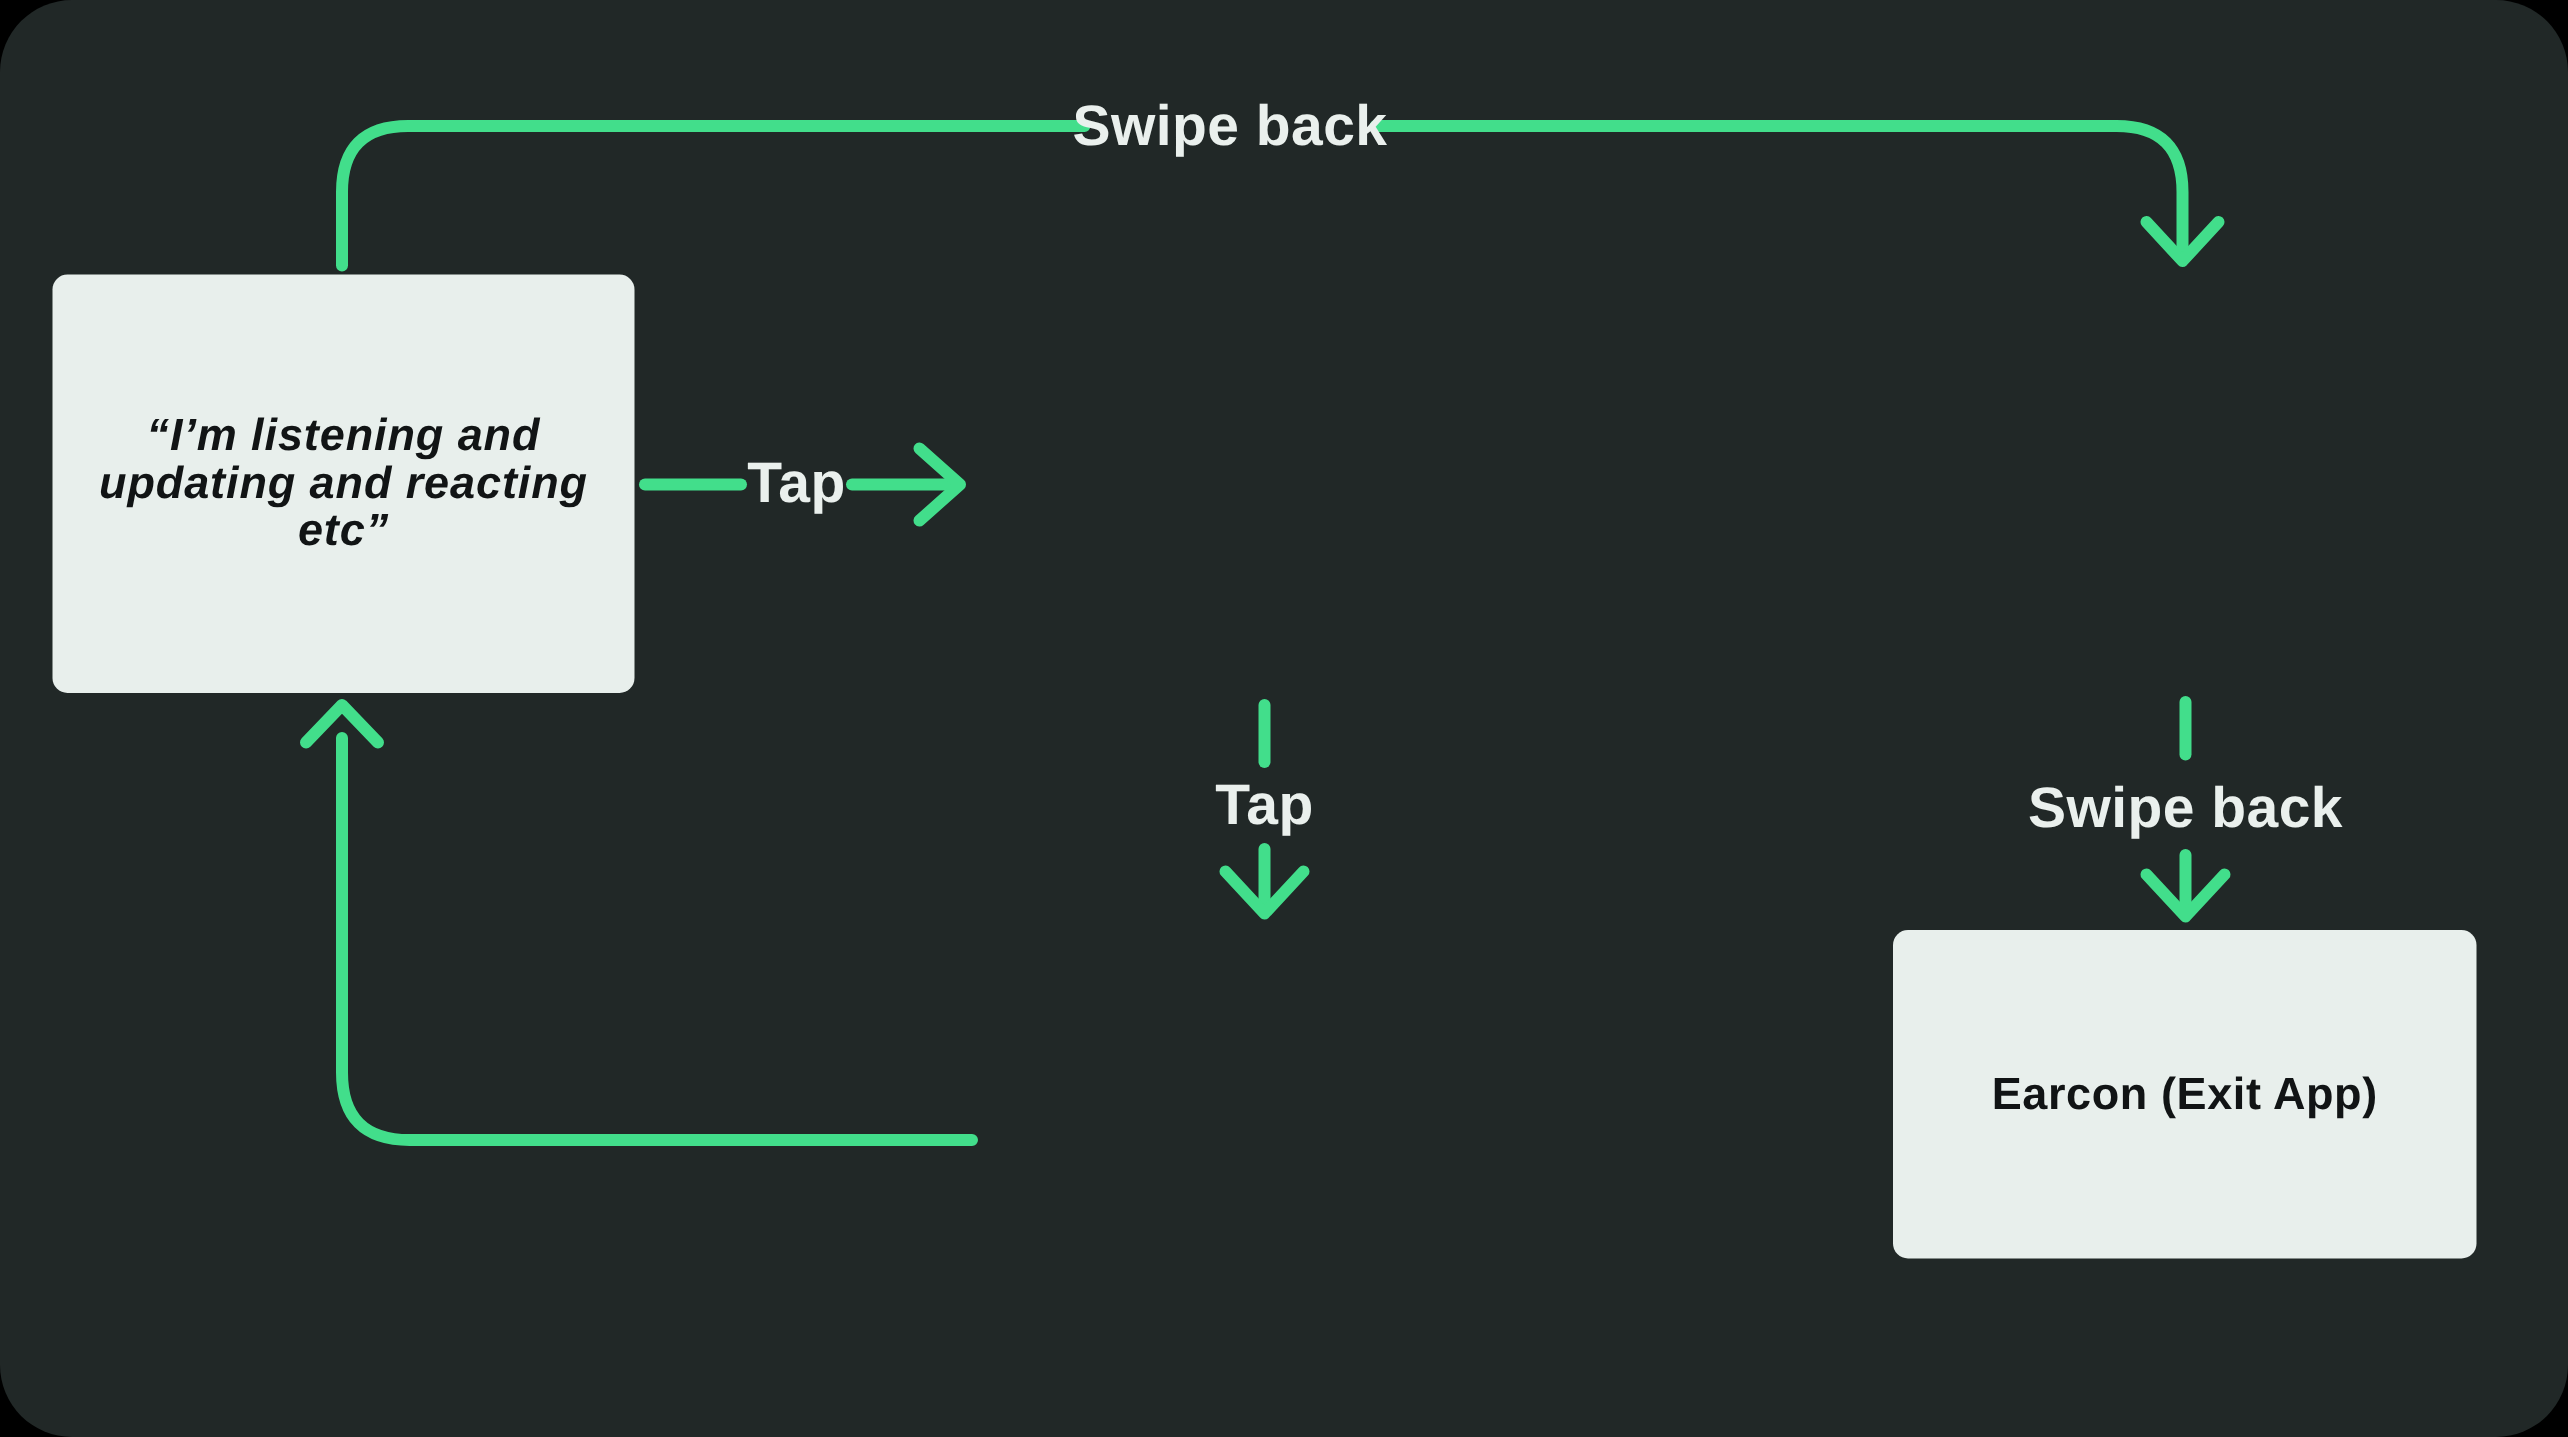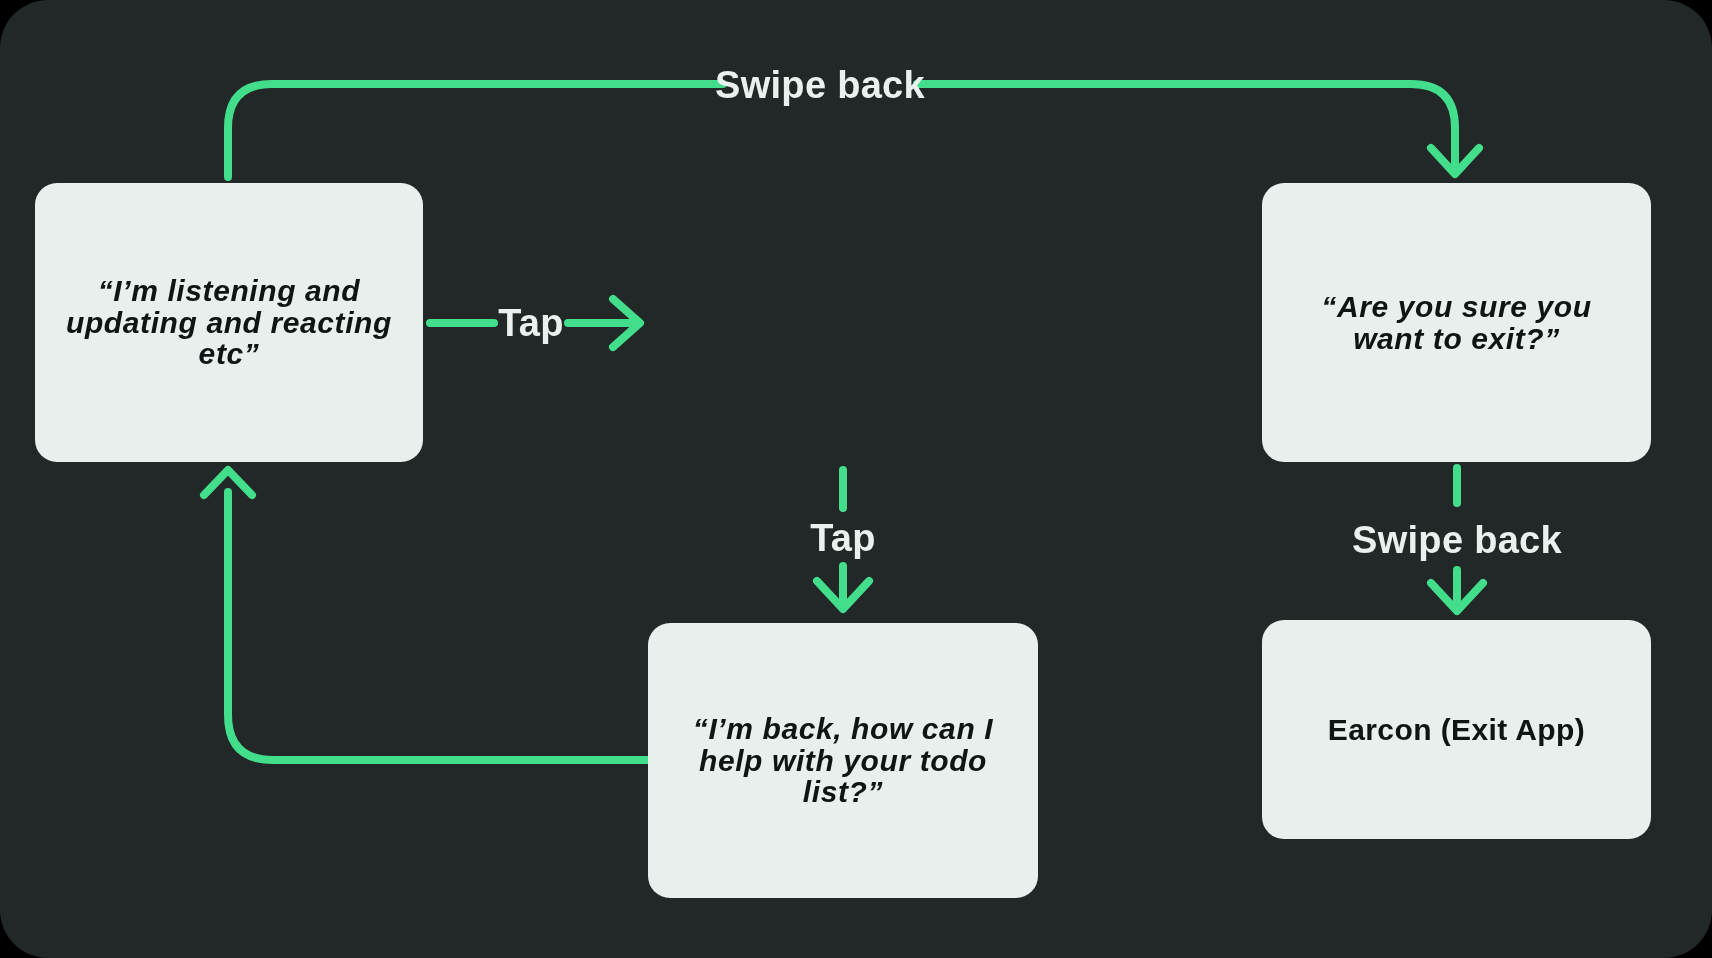--- a/index.html
+++ b/index.html
@@ -30,21 +30,21 @@
   .connectors path{
     fill:none;
     stroke:var(--arrow);
     stroke-width:8;
     stroke-linecap:round;
     stroke-linejoin:round;
   }
   .node{
     position:absolute;
     background:var(--node-fill);
-    border-radius:22px;
+    border-radius:10px;
     display:flex;align-items:center;justify-content:center;
     text-align:center;
     padding:12px 22px;
   }
   .node-text{
     color:var(--node-text);
     font-size:30px;
     font-weight:700;
     font-style:italic;
     letter-spacing:0.6px;
@@ -92,30 +92,21 @@
     <path d="M1431,583 L1457,611 L1483,583"></path>
   </svg>
 
   <div class="node" style="left:35px;top:183px;width:388px;height:279px">
     <span class="node-text">“I’m listening and
 updating and reacting
 etc”</span>
   </div>
 
 
-  <div class="node" style="left:1262px;top:183px;width:389px;height:279px">
-    <span class="node-text">“Are you sure you
-want to exit?”</span>
-  </div>
 
-  <div class="node" style="left:648px;top:623px;width:390px;height:275px">
-    <span class="node-text">“I’m back, how can I
-help with your todo
-list?”</span>
-  </div>
 
   <div class="node" style="left:1262px;top:620px;width:389px;height:219px">
     <span class="node-text plain">Earcon (Exit App)</span>
   </div>
 
   <div class="edge-label" style="left:820px;top:85px">Swipe back</div>
 
   <div class="edge-label" style="left:531px;top:323px">Tap</div>
 
   <div class="edge-label" style="left:843px;top:538px">Tap</div>

